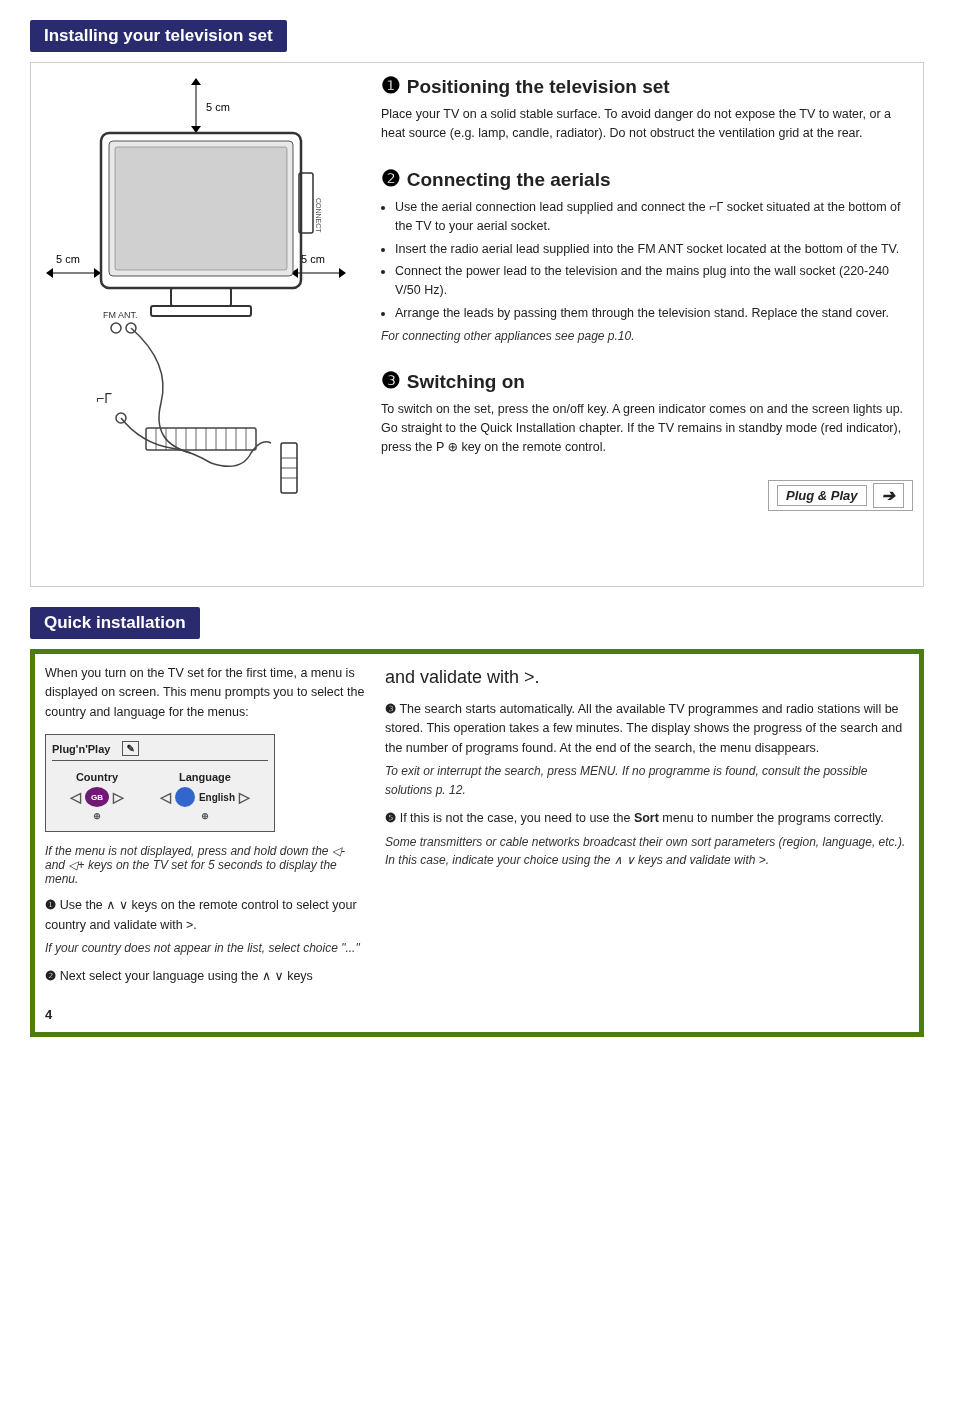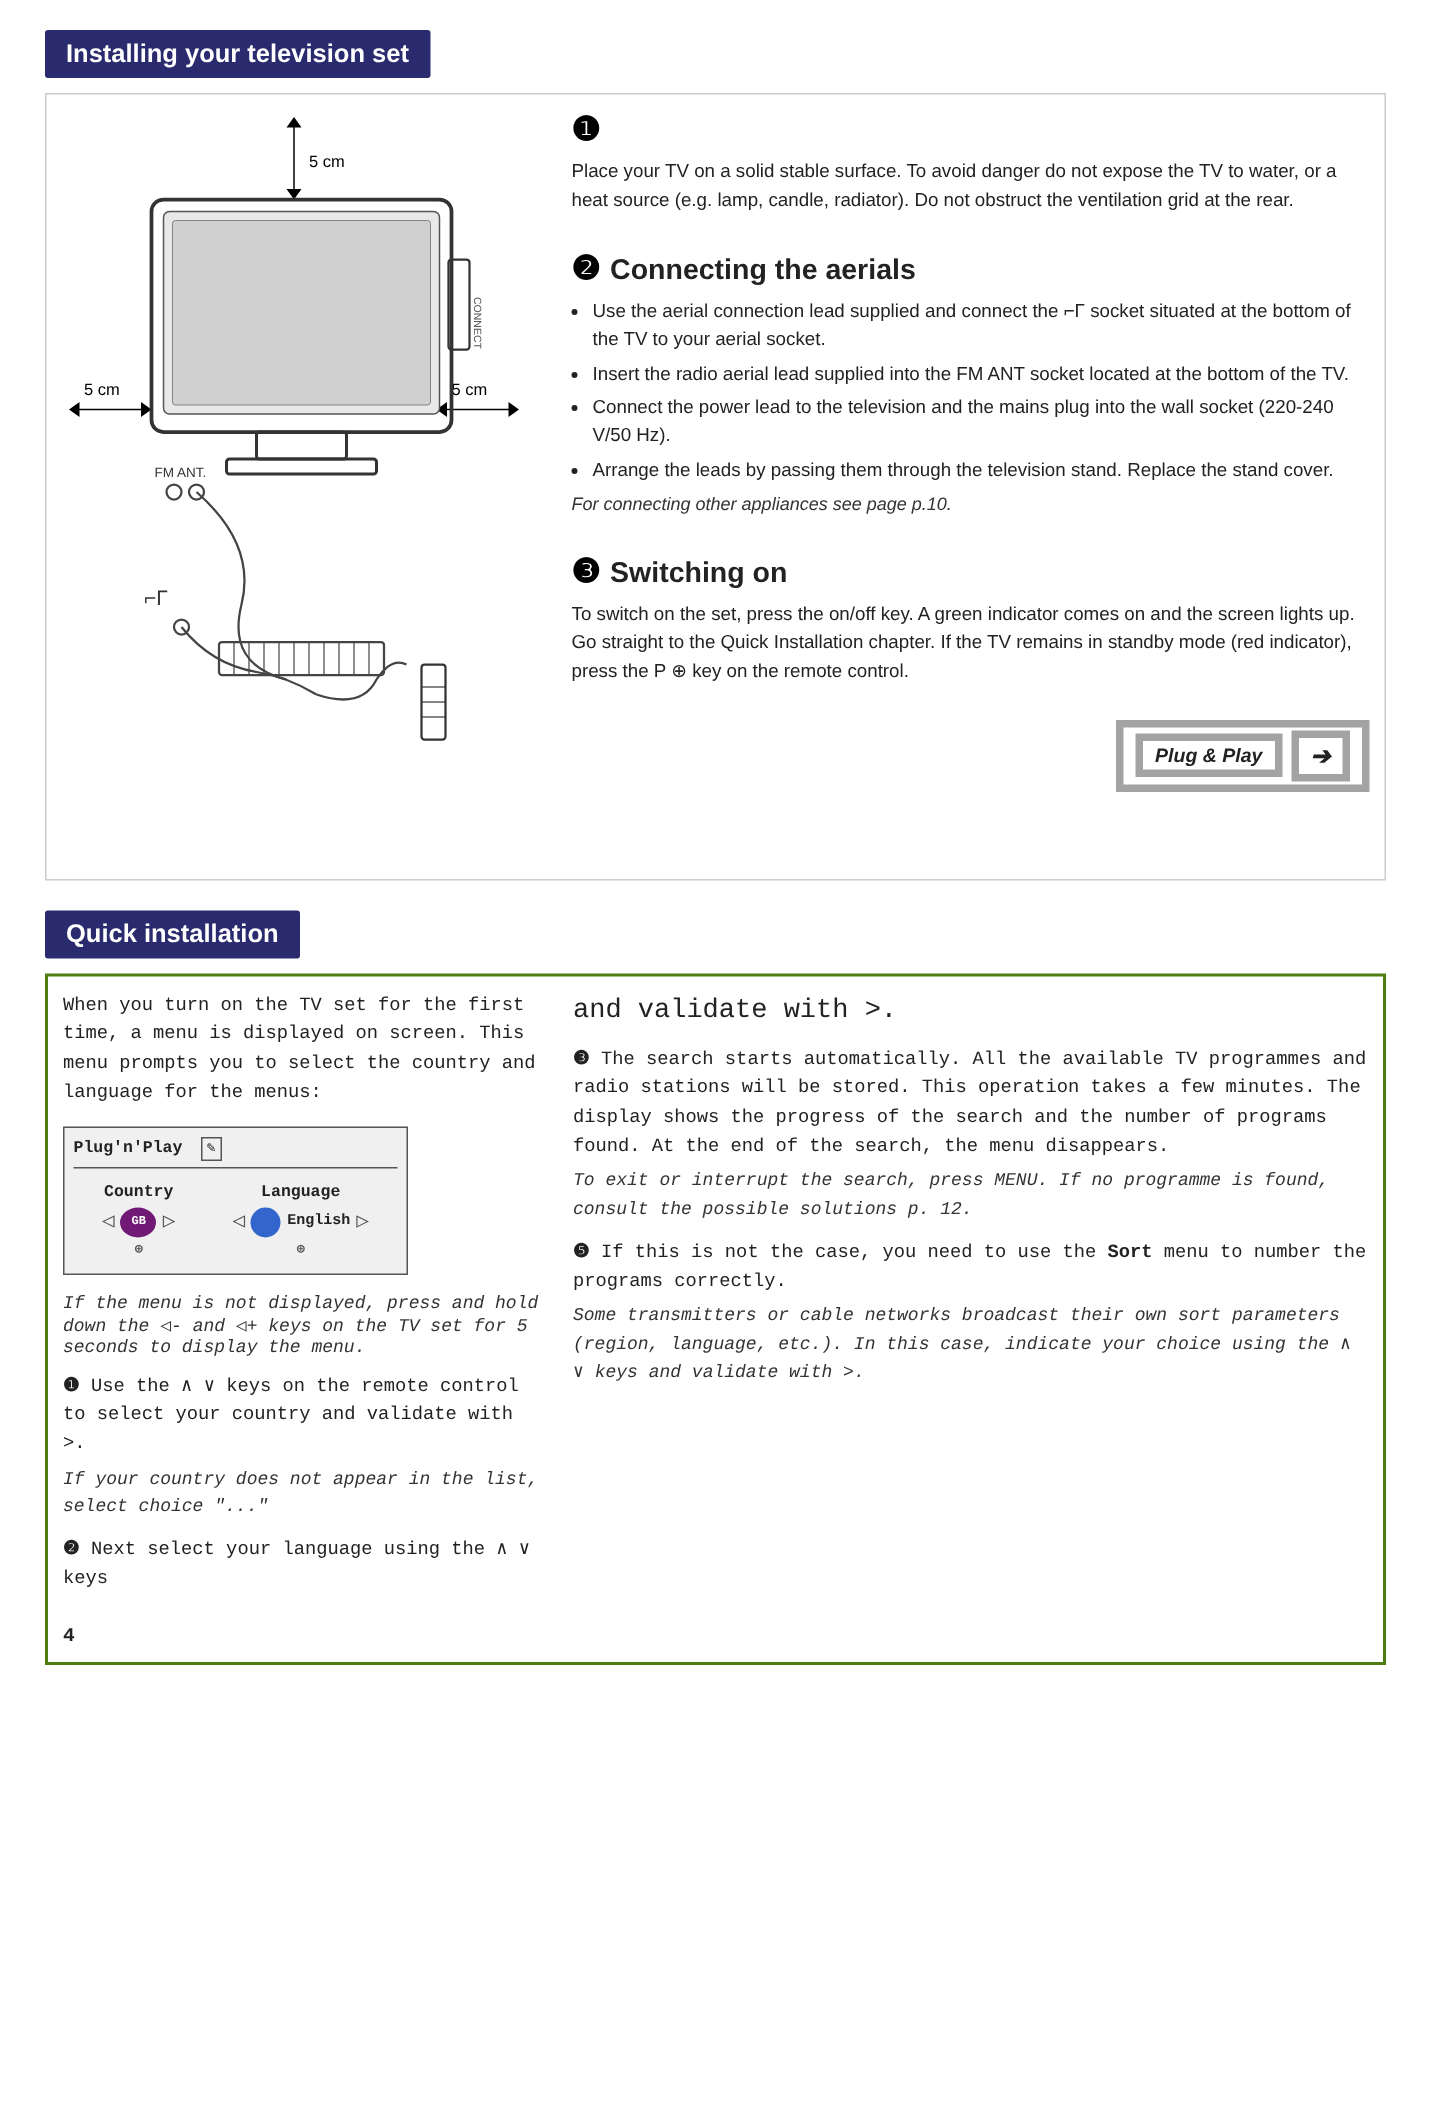--- a/index.html
+++ b/index.html
@@ -93,32 +93,31 @@
     .plug-play-badge {
       text-align: right;
       margin-top: 10px;
       margin-bottom: 5px;
     }
 
     .plug-play-badge span {
       font-size: 13px;
       font-weight: bold;
       font-style: italic;
-      border: 5px solid #a3a3a3;
+      border: 1px solid #a3a3a3;
       padding: 2px 8px;
       display: inline-flex;
       align-items: center;
       gap: 6px;
     }
 
     
     .quick-section {
-      border: 2px solid #4d7c0f;
+      border: 5px solid #4d7c0f;
       padding: 10px;
-      font-family: Liberation Mono, monospace;
     }
 
     .quick-content {
       display: flex;
       gap: 20px;
     }
 
     .quick-left {
       width: 320px;
       flex-shrink: 0;
@@ -288,20 +287,21 @@
       <line x1="240" y1="395" x2="256" y2="395" stroke="#333" stroke-width="0.8"></line>
       <line x1="240" y1="405" x2="256" y2="405" stroke="#333" stroke-width="0.8"></line>
     </svg>
   </div>
 
   <div class="right-instructions">
 
     <div class="step-block">
       <div class="step-title">
         <span class="step-num">❶</span>
+        <span>Positioning the television set</span>
       </div>
       <div class="step-body">
         <span>Place your TV on a solid stable surface.  To avoid danger do not expose the TV to water, or a heat source (e.g. lamp, candle, radiator).  Do not obstruct the ventilation grid at the rear.</span>
       </div>
     </div>
 
     <div class="step-block">
       <div class="step-title">
         <span class="step-num">❷</span>
         <span>Connecting the aerials</span>

